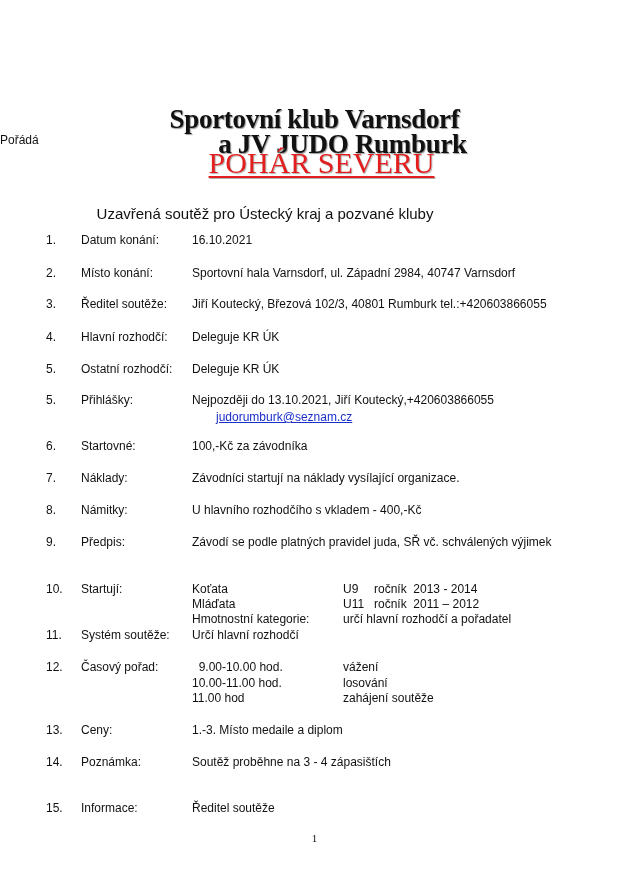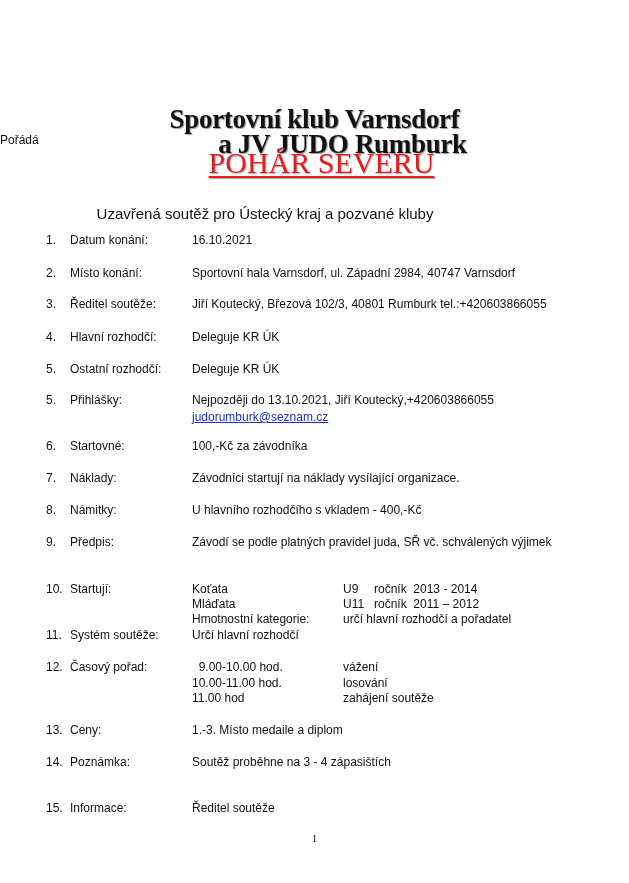--- a/index.html
+++ b/index.html
@@ -18,26 +18,26 @@
   .cup {
     position: absolute; left: 0; width: 629px; text-align: center; top: 146px;
     font-family: "Liberation Serif", serif; font-size: 30px; color: #e41e1e;
     text-decoration: underline; text-decoration-thickness: 2px; text-underline-offset: 3px;
     text-shadow: 1px 1px 1px #b0b0b0;
     margin-left: 7px;
   }
   .subtitle { position: absolute; left: 0; width: 530px; text-align: center; top: 205px; font-size: 15px; }
   .row { position: absolute; left: 0; width: 629px; font-size: 12px; line-height: 17px; }
   .num { position: absolute; left: 46px; }
-  .lbl { position: absolute; left: 70px; }
+  .lbl { position: absolute; left: 81px; }
   .val { position: absolute; left: 192px; width: 420px; }
   .c3 { position: absolute; left: 343px; }
   .c3b { position: absolute; left: 374px; }
   .bold { font-weight: normal; }
-  a.email { color: #1b2fc8; text-decoration: underline; }
+  a.email { color: #1b2fc8; text-decoration: underline; margin-left: 24px; }
   .pageno { position: absolute; left: 0; width: 629px; text-align: center; top: 832px; font-family: "Liberation Serif", serif; font-size: 11px; }
 </style>
 </head>
 <body>
 
 <div>
   <div class="title1">Sportovní klub Varnsdorf</div>
   <div class="title2">a JV JUDO Rumburk</div>
   <div class="organizes">Pořádá</div>
   <div class="cup">POHÁR SEVERU</div>

